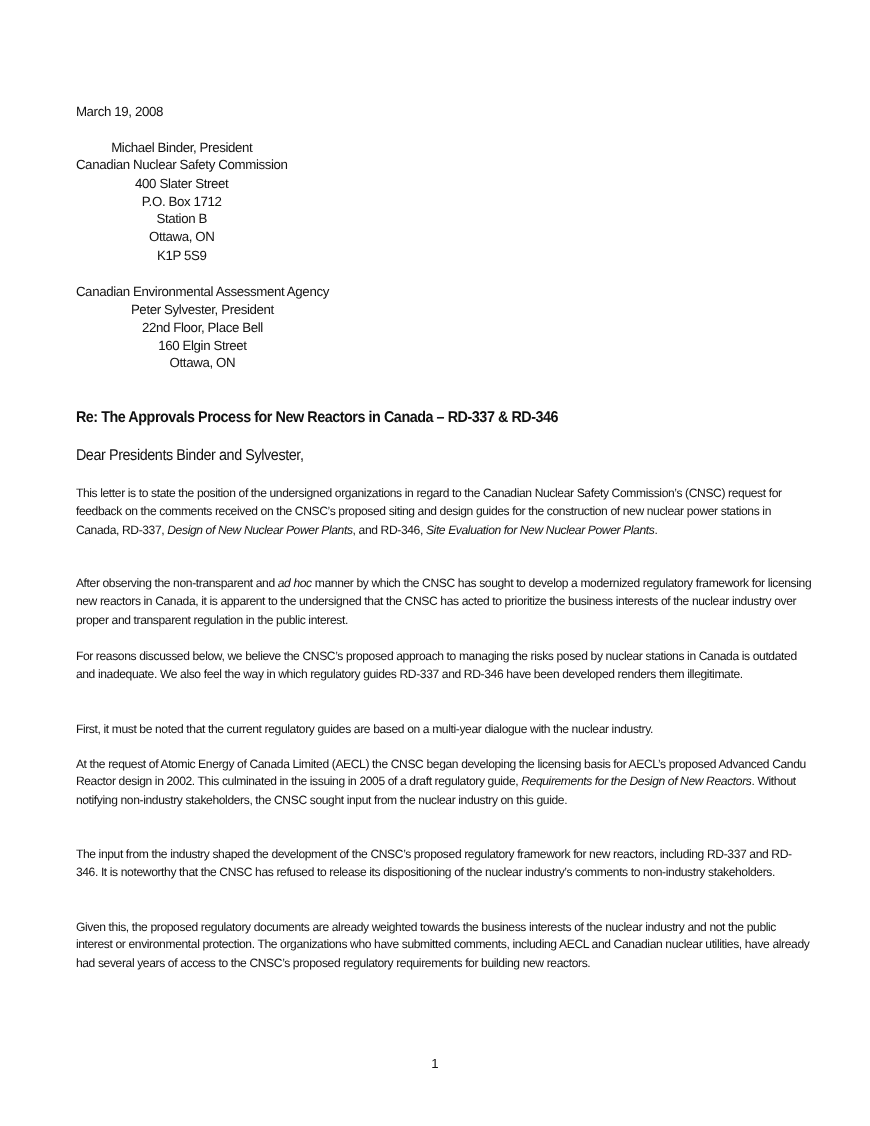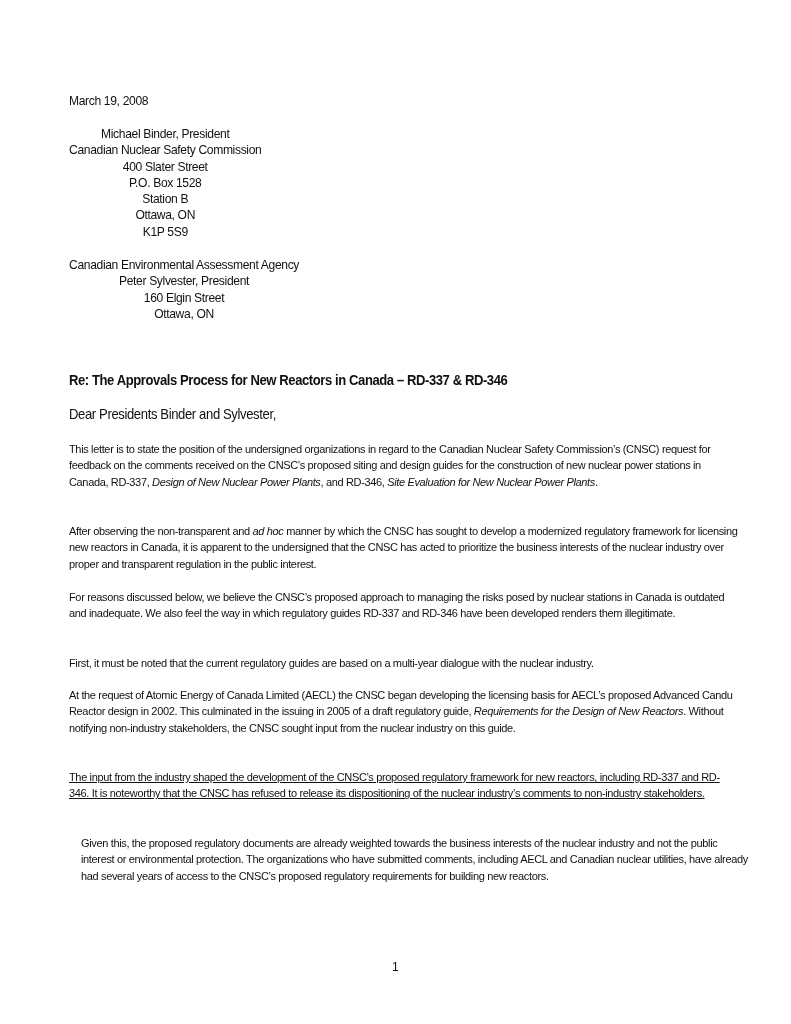--- a/index.html
+++ b/index.html
@@ -16,45 +16,46 @@
                letter-spacing: -0.45px; transform: scaleX(0.92); transform-origin: left; white-space: nowrap; }
     .salutation { position: absolute; left: 69px; top: 406px; font-size: 14.2px; letter-spacing: -0.4px;
                   transform: scaleX(0.92); transform-origin: left; white-space: nowrap; }
     .para { position: absolute; left: 69px; width: 670px; font-size: 11px; line-height: 16.3px;
             letter-spacing: -0.35px; margin: 0; }
     .p1 { top: 441px; }
     .p2 { top: 523px; }
     .p3 { top: 589px; }
     .p4 { top: 655px; }
     .p5 { top: 687px; }
-    .p6 { top: 769px; text-decoration: underline; }
-    .p7 { top: 835px; margin-left: 12px; }
+    .p6 { top: 769px; }
+    .p7 { top: 835px; }
     .pagenum { position: absolute; left: 392px; top: 960px; font-size: 12px; }
     em { font-style: italic; }
   </style>
 </head>
 <body>
 
 <div class="page">
 
   <div class="text date">March 19, 2008</div>
 
   <div class="text addr addr1">
     <div>Michael Binder, President</div>
     <div>Canadian Nuclear Safety Commission</div>
     <div>400 Slater Street</div>
-    <div>P.O. Box 1528</div>
+    <div>P.O. Box 1712</div>
     <div>Station B</div>
     <div>Ottawa, ON</div>
     <div>K1P 5S9</div>
   </div>
 
   <div class="text addr addr2">
     <div>Canadian Environmental Assessment Agency</div>
     <div>Peter Sylvester, President</div>
+    <div>22nd Floor, Place Bell</div>
     <div>160 Elgin Street</div>
     <div>Ottawa, ON</div>
   </div>
 
   <div class="subject">Re: The Approvals Process for New Reactors in Canada – RD-337 &amp; RD-346</div>
 
   <div class="salutation">Dear Presidents Binder and Sylvester,</div>
 
   <p class="para p1"><span>This letter is to state the position of the undersigned organizations in regard to the Canadian Nuclear Safety Commission’s (CNSC) request for feedback on the comments received on the CNSC’s proposed siting and design guides for the construction of new nuclear power stations in Canada, RD-337, </span><em>Design of New Nuclear Power Plants</em><span>, and RD-346, </span><em>Site Evaluation for New Nuclear Power Plants</em><span>.</span></p>
 

